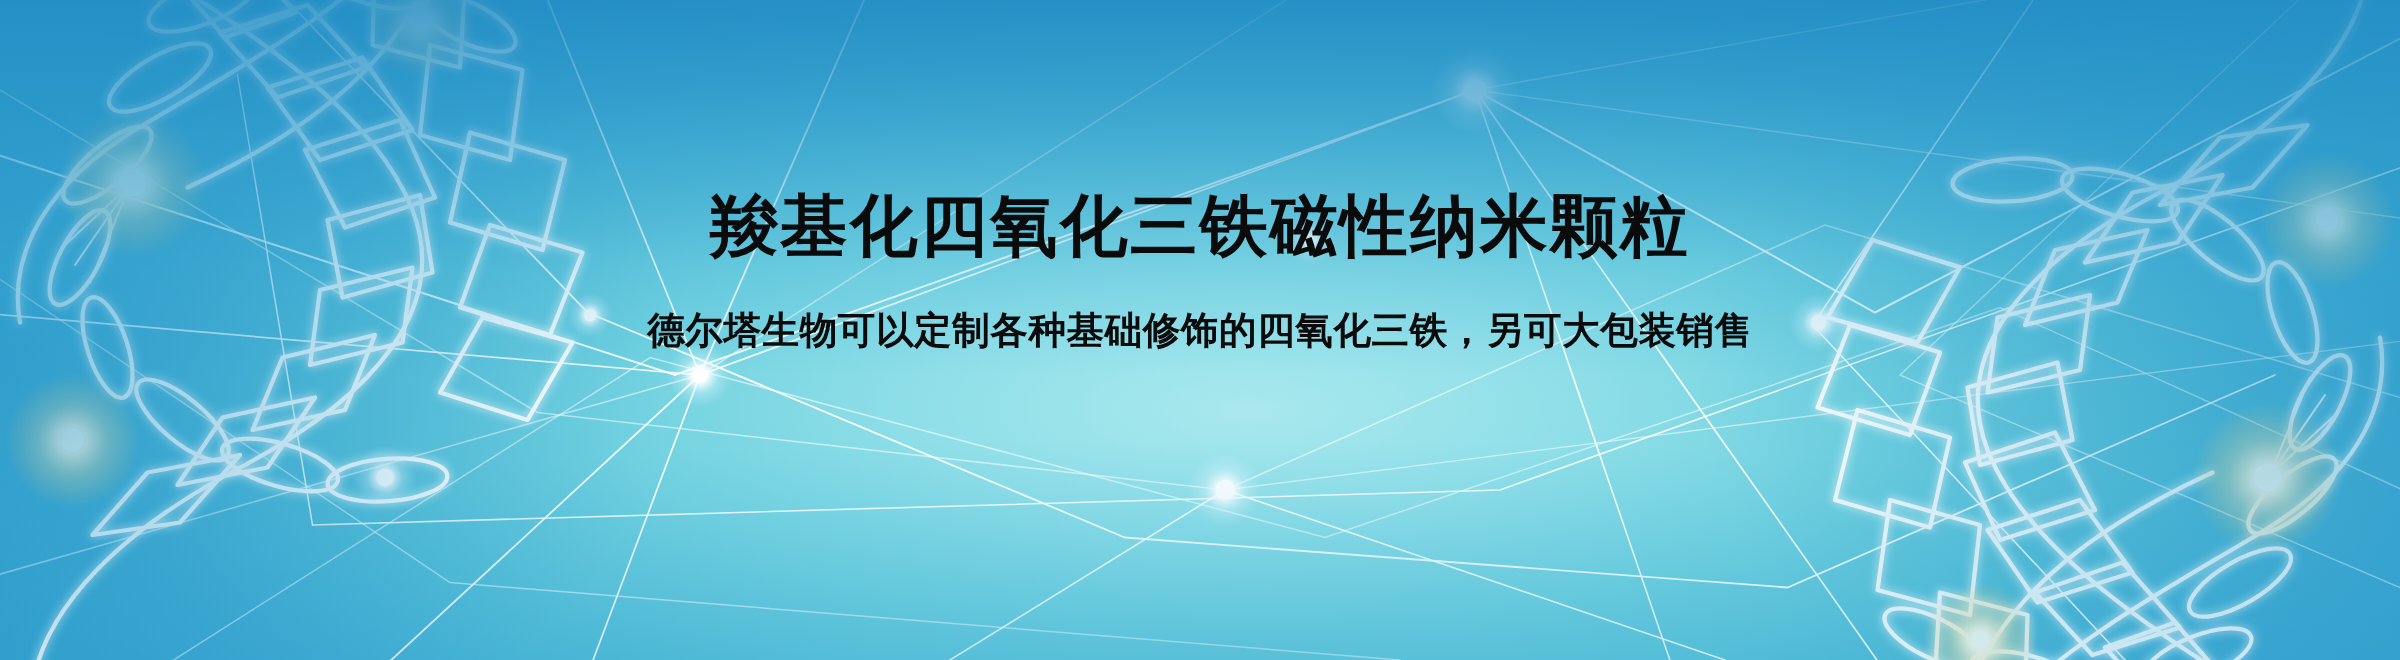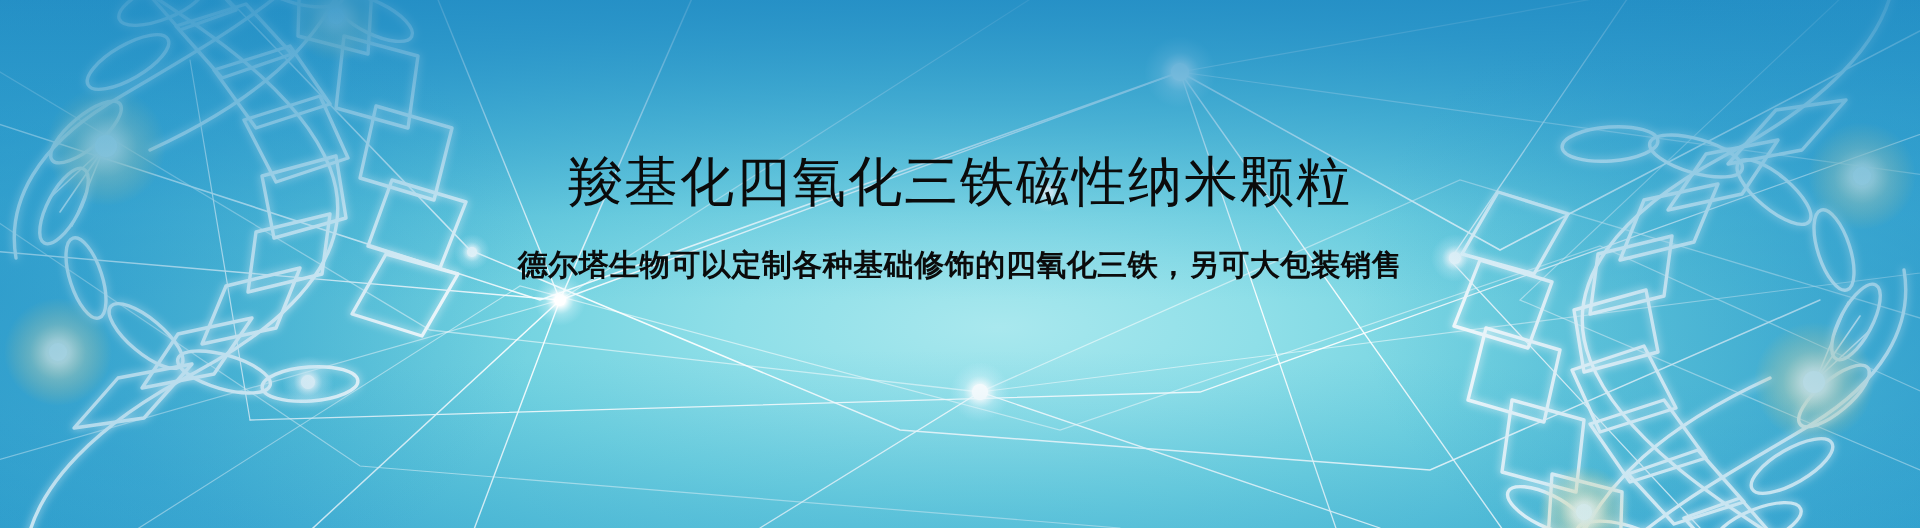--- a/index.html
+++ b/index.html
@@ -61,21 +61,21 @@
   #text-block {
     position: absolute;
     left: 0; right: 0;
     top: 150px;
     text-align: center;
     z-index: 40;
   }
   #banner-title {
     font-family: "Liberation Sans", "DejaVu Sans", sans-serif;
     font-size: 54px;
-    font-weight: 400;
+    font-weight: 700;
     letter-spacing: 2px;
     color: #0b0b0b;
     line-height: 1.16;
     margin: 0;
     white-space: nowrap;
   }
   #banner-subtitle {
     font-family: "Liberation Sans", "DejaVu Sans", sans-serif;
     font-size: 30px;
     font-weight: 700;

